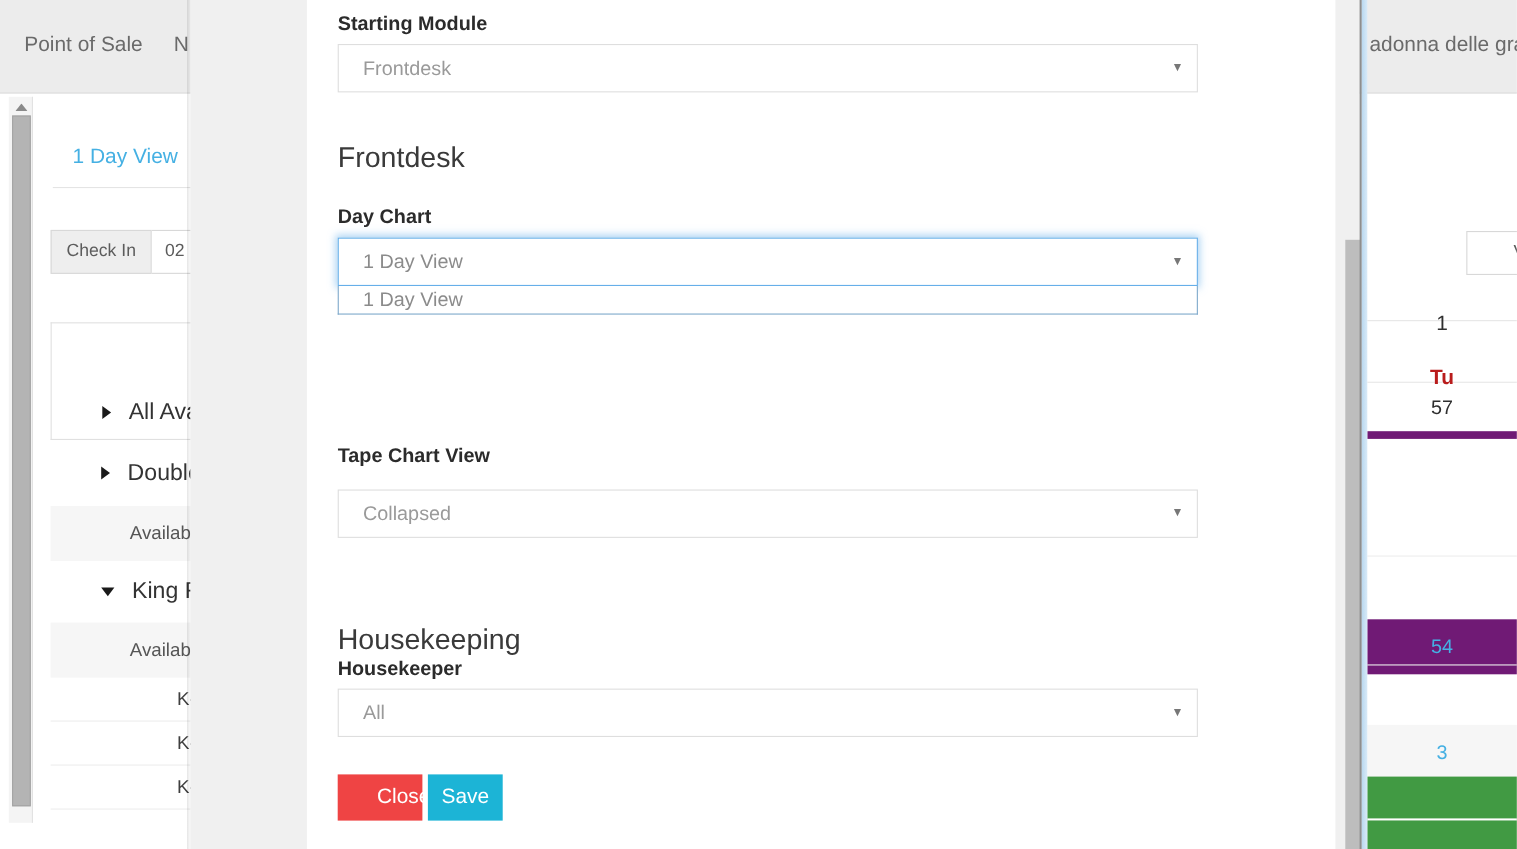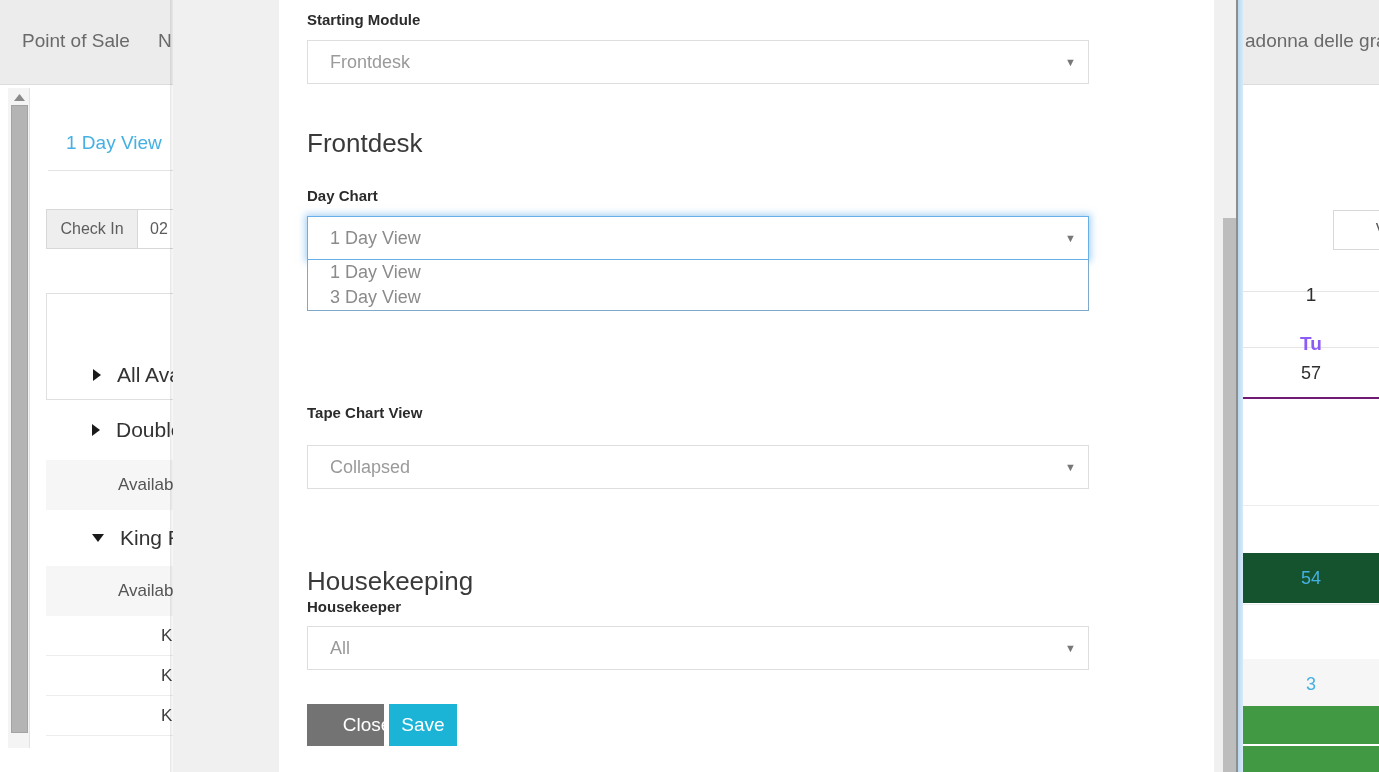--- a/index.html
+++ b/index.html
@@ -110,28 +110,28 @@
     background: #ffffff; border: 1px solid #d8d8d8;
     display: flex; align-items: center; justify-content: center;
     font-size: 16px; color: #5a5a5a;
   }
   .bg-datecell {
     position: absolute; left: 0; top: 203px; width: 136px; height: 57px;
     border-top: 1px solid #e6e6e6; border-bottom: 1px solid #e6e6e6;
     display: flex; flex-direction: column; align-items: center; justify-content: center;
   }
   .bg-datecell .d { font-size: 19px; color: #2f2f2f; line-height: 1.05; }
-  .bg-datecell .w { font-size: 19px; color: #8b5cf6; font-weight: bold; line-height: 1.15; margin-top: 28px; }
+  .bg-datecell .w { font-size: 19px; color: #b91c1c; font-weight: bold; line-height: 1.15; margin-top: 28px; }
   .bg-numcell {
     position: absolute; left: 0; width: 136px; height: 50px;
     display: flex; align-items: center; justify-content: center;
     font-size: 18px;
   }
-  .bg-numcell.n1 { top: 261px; color: #2f2f2f; border-bottom: 2px solid #701a75; }
-  .bg-numcell.n2 { top: 465px; color: #45b0e3; background: #14532d; }
+  .bg-numcell.n1 { top: 261px; color: #2f2f2f; border-bottom: 7px solid #701a75; }
+  .bg-numcell.n2 { top: 475px; color: #45b0e3; background: #701a75; }
   .bg-numcell.n3 { top: 571px; color: #45b0e3; background: #f6f6f6; }
   .bg-greenbar {
     position: absolute; left: 0; width: 136px; height: 40px; background: #419a43;
     border-bottom: 2px solid #ffffff;
   }
   .bg-greenbar.g1 { top: 618px; }
   .bg-greenbar.g2 { top: 658px; }
   .bg-hline {
     position: absolute; left: 0; width: 136px; height: 1px; background: #ededed;
   }
@@ -162,21 +162,21 @@
     background: linear-gradient(to right, #b9d8ef, #d8eaf8);
   }
 
   .modal {
     position: absolute; left: 279px; top: 0; width: 935px; height: 772px;
     background: #ffffff;
   }
   .modal-body { position: absolute; left: 0; top: 0; width: 935px; }
 
   .field-label {
-    position: absolute; font-size: 15px; font-weight: bold; color: #2b2b2b;
+    position: absolute; font-size: 18px; font-weight: bold; color: #2b2b2b;
     white-space: nowrap;
   }
   .section-title {
     position: absolute; font-size: 26px; font-weight: normal; color: #3a3a3a;
     white-space: nowrap;
   }
 
   .select-box {
     position: absolute; width: 782px; height: 44px;
     background: #ffffff; border: 1px solid #dedede;
@@ -206,21 +206,21 @@
     font-size: 18px; color: #8b8b8b; white-space: nowrap;
   }
   .dd-item.selected { background: #1e90ff; color: #ffffff; }
 
   .btn {
     position: absolute; height: 42px; border: none; cursor: pointer;
     font-size: 19px; color: #ffffff;
     font-family: "Liberation Sans", sans-serif;
     display: flex; align-items: center; justify-content: center;
   }
-  .btn-close { left: 307px; top: 704px; width: 77px; background: #737373; padding-left: 43px; }
+  .btn-close { left: 307px; top: 704px; width: 77px; background: #ef4444; padding-left: 43px; }
   .btn-save  { left: 389px; top: 704px; width: 68px; background: #1cb4d6; }
 </style>
 </head>
 <body>
 
 <div id="root">
 
   <div class="bg-layer">
 
     <div class="bg-topbar">
@@ -337,19 +337,18 @@
       <div class="field-label" style="left:28px; top:598px;">Housekeeper</div>
       <div class="select-box" style="left:28px; top:626px;">
         <span class="val">All</span>
         <span class="arrow">▼</span>
       </div>
     </div>
   </div>
 
   <div class="dropdown-list">
     <div class="dd-item">1 Day View</div>
-    <div class="dd-item">3 Day View</div>
   </div>
 
   <div class="btn btn-close">Close</div>
   <div class="btn btn-save">Save</div>
 
 </div>
 
 </body></html>

